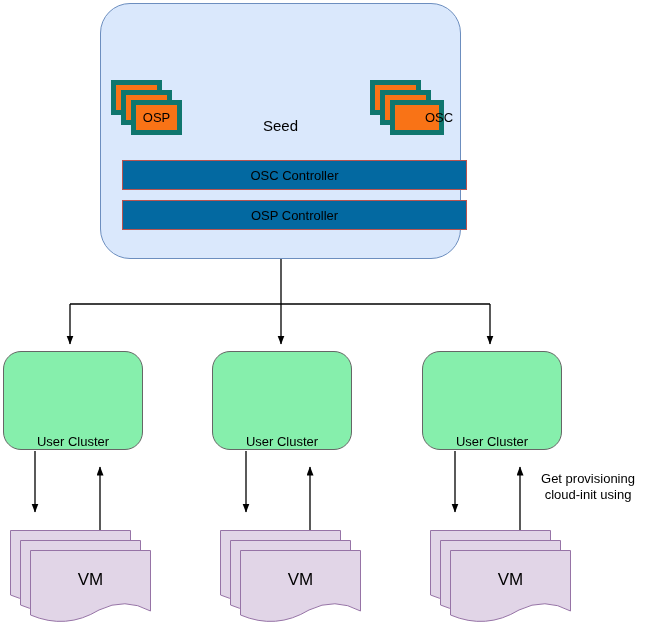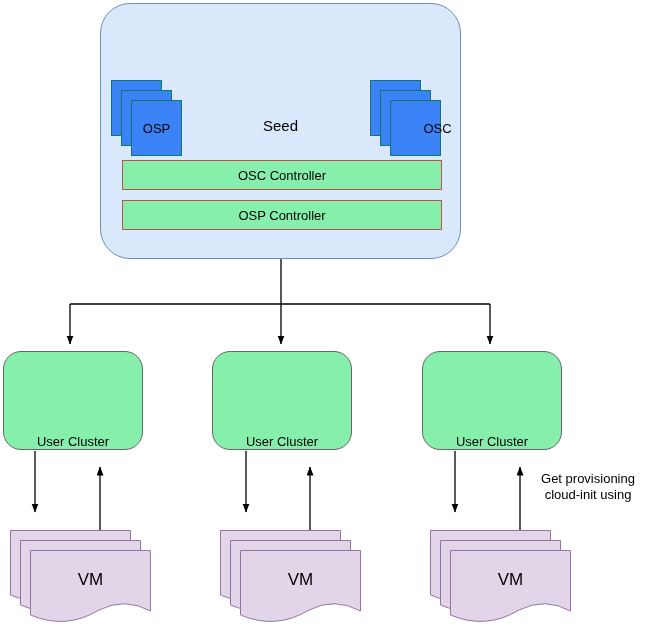--- a/index.html
+++ b/index.html
@@ -12,28 +12,28 @@
   .seed-box{
     left:100px;top:3px;width:361px;height:256px;
     background:#dae8fc;border:1px solid #6c8ebf;border-radius:30px;
   }
   .seed-title{
     left:100px;top:117px;width:361px;text-align:center;
     font-size:15px;line-height:18px;
   }
   
   .note{
-    width:51px;height:56px;background:#3b82f6;border:1px solid #0f766e;
+    width:51px;height:35px;background:#f97316;border:5px solid #0f766e;
     display:flex;align-items:center;justify-content:center;
     font-size:13px;
   }
   
   .controller{
-    left:122px;width:320px;height:30px;
-    background:#86efac;border:1px solid #b85450;
+    left:122px;width:345px;height:30px;
+    background:#0369a1;border:1px solid #b85450;
     display:flex;align-items:center;justify-content:center;
     font-size:13px;
   }
   
   .cluster{
     top:351px;width:140px;height:99px;
     background:#86efac;border:1px solid #666666;border-radius:18px;
     display:flex;align-items:flex-end;justify-content:center;
     font-size:13px;
   }

